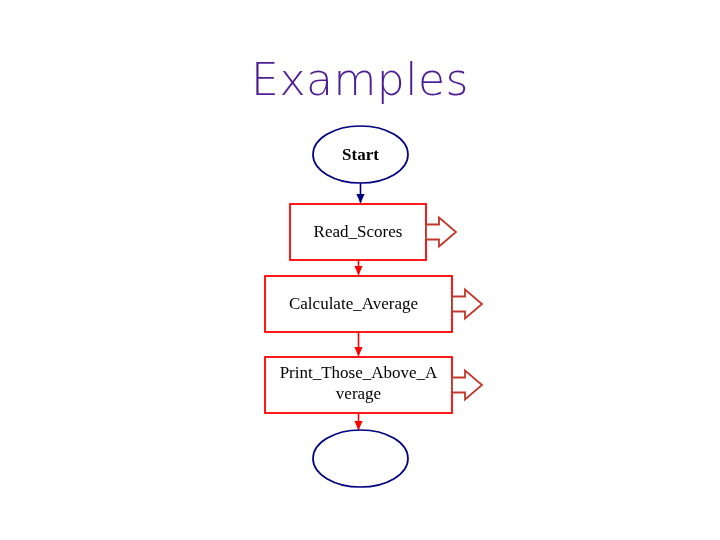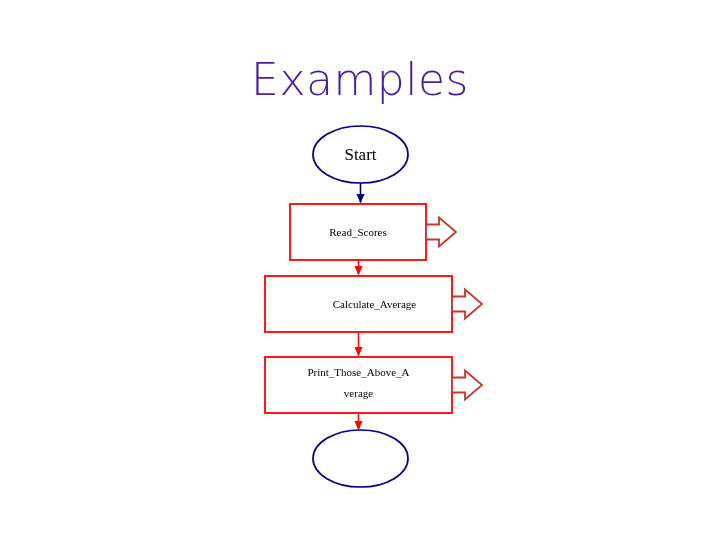--- a/index.html
+++ b/index.html
@@ -47,22 +47,22 @@
     display: flex;
     align-items: center;
     justify-content: center;
     text-align: center;
     font-family: "Liberation Serif", "DejaVu Serif", serif;
     font-size: 17px;
     line-height: 20px;
     color: #000000;
     pointer-events: none;
   }
-  .terminator-label { font-size: 17px; }
-  .process-label { font-size: 11px; }
+  .terminator-label { font-size: 17px; font-weight: bold; }
+  .process-label { font-size: 17px; }
   .wrapped-label { line-height: 21px; }
 </style>
 </head>
 <body>
 
 <div id="slide">
 
   <div id="slide-title">Examples</div>
 
   <svg id="flowchart-canvas" viewBox="0 0 720 540" xmlns="http://www.w3.org/2000/svg">
@@ -95,21 +95,21 @@
     <rect x="265" y="357" width="187" height="56" fill="#ffffff" stroke="#ff0000" stroke-width="1.8"></rect>
     <path d="M452,377.5 L465,377.5 L465,370.5 L482,385 L465,399.5 L465,392.5 L452,392.5 Z" fill="#ffffff" stroke="#c0392b" stroke-width="1.8" stroke-linejoin="miter"></path>
 
     <ellipse cx="360.5" cy="458.5" rx="47.5" ry="28.5" fill="#ffffff" stroke="#000080" stroke-width="1.7"></ellipse>
   </svg>
 
   <div class="node-label terminator-label" style="left:313px; top:126px; width:95px; height:57px;">Start</div>
 
   <div class="node-label process-label" style="left:290px; top:204px; width:136px; height:56px;">Read_Scores</div>
 
-  <div class="node-label process-label" style="left:265px; top:276px; width:177px; height:56px;padding-left:21px;">Calculate_Average</div>
+  <div class="node-label process-label" style="left:265px; top:276px; width:177px; height:56px;">Calculate_Average</div>
 
   <div class="node-label process-label wrapped-label" style="left:265px; top:357px; width:187px; height:52px; flex-direction:column;">
     <span>Print_Those_Above_A</span>
     <span>verage</span>
   </div>
 
 
 </div>
 
 </body></html>

